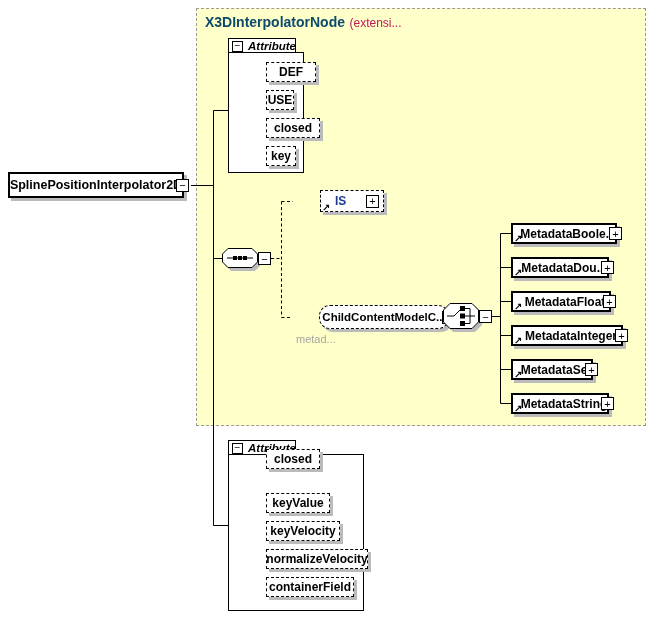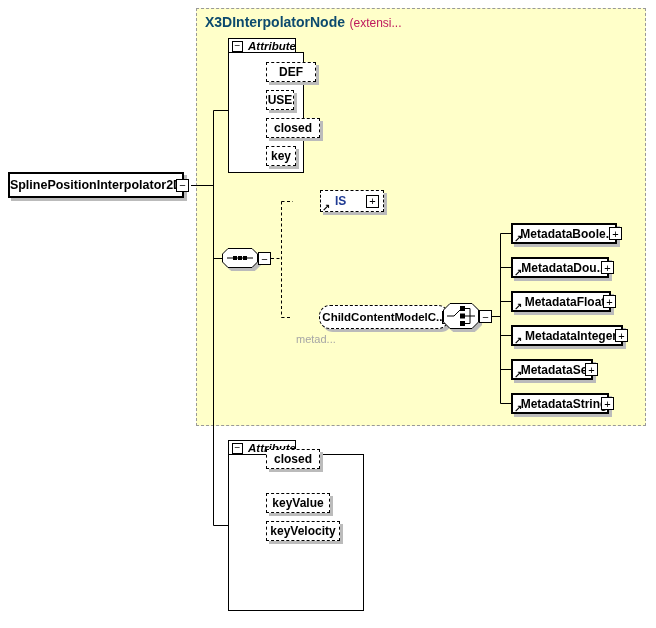--- a/index.html
+++ b/index.html
@@ -207,14 +207,20 @@
   <div class="abs attr-body" style="left:228px; top:454px; width:136px; height:157px;"></div>
   <div class="abs dashed-box z2" style="left:238px; top:449px; width:54px; height:20px;">
     <span>closed</span>
     </div>
   <div class="abs dashed-box z2" style="left:238px; top:493px; width:64px; height:20px;">
     <span>keyValue</span>
     </div>
   <div class="abs dashed-box z2" style="left:238px; top:521px; width:74px; height:20px;">
     <span>keyVelocity</span>
     </div>
+  <div class="abs dashed-box z2" style="left:238px; top:549px; width:102px; height:20px;">
+    <span>normalizeVelocity</span>
+    </div>
+  <div class="abs dashed-box z2" style="left:238px; top:577px; width:88px; height:20px;">
+    <span>containerField</span>
+    </div>
 
 </div>
 
 </body></html>

